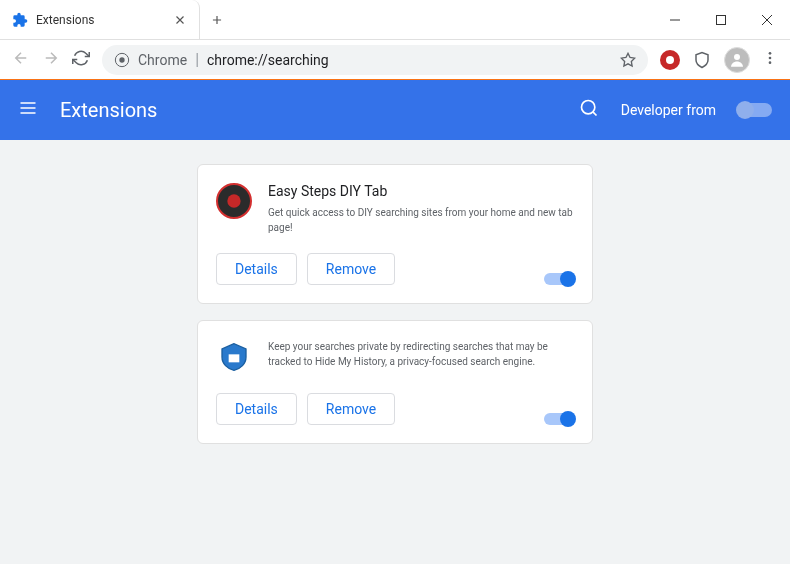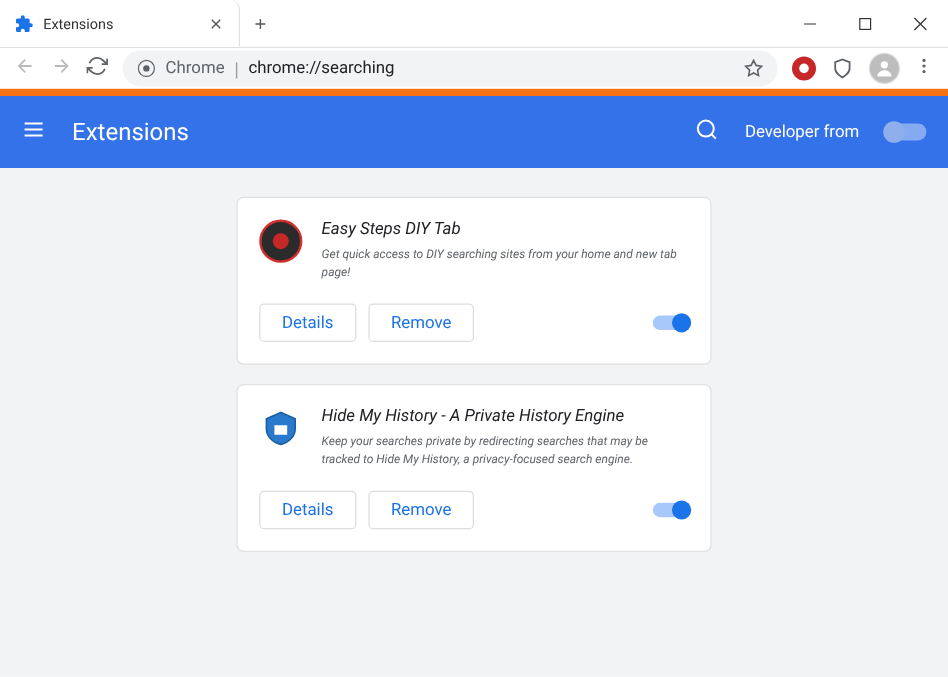--- a/index.html
+++ b/index.html
@@ -14,21 +14,21 @@
 .tab-icon { width: 16px; height: 16px; color: #1a73e8; }
 .tab-title { font-size: 12px; color: #333; flex: 1; }
 .tab-close { width: 14px; height: 14px; color: #555; }
 .newtab { display: flex; align-items: center; justify-content: center; width: 34px; }
 .newtab svg { width: 14px; height: 14px; color: #555; }
 .wincontrols { margin-left: auto; display: flex; }
 .wincontrols div { width: 46px; display: flex; align-items: center; justify-content: center; }
 .wincontrols svg { width: 12px; height: 12px; color: #333; }
 
 
-.addrbar { height: 40px; display: flex; align-items: center; gap: 12px; padding: 0 12px; border-bottom: 6px solid #f97316; background: #fff; position: relative; z-index: 2; }
+.addrbar { height: 40px; display: flex; align-items: center; gap: 12px; padding: 0 12px; border-bottom: 1px solid #f97316; background: #fff; position: relative; z-index: 2; }
 .navbtn svg { width: 18px; height: 18px; color: #bbb; }
 .reload svg { width: 18px; height: 18px; color: #5f6368; }
 .omnibox { flex: 1; display: flex; align-items: center; gap: 8px; background: #f1f3f4; border-radius: 16px; height: 30px; padding: 0 12px; }
 .omnibox .chrome-icon { width: 16px; height: 16px; color: #5f6368; }
 .omnibox .scheme { font-size: 14px; color: #5f6368; }
 .omnibox .divider { color: #9aa0a6; }
 .omnibox .path { font-size: 14px; color: #202124; }
 .omnibox .star { margin-left: auto; color: #5f6368; width: 16px; height: 16px; }
 .ext-icon { width: 20px; height: 20px; border-radius: 50%; display: flex; align-items: center; justify-content: center; }
 .ext-icon.red { background: #c62828; }
@@ -50,24 +50,24 @@
 
 .content { padding: 24px 0; display: flex; flex-direction: column; align-items: center; gap: 16px; background: #f1f3f4; min-height: 424px; position: relative; z-index: 2; background: transparent; }
 .content-bg { position: absolute; inset: 0; background: #f1f3f4; z-index: -1; }
 .card { width: 396px; background: #fff; border: 1px solid #e0e0e0; border-radius: 6px; padding: 18px; }
 .card-top { display: flex; gap: 16px; }
 .card-icon { width: 36px; height: 36px; border-radius: 50%; flex-shrink: 0; display: flex; align-items: center; justify-content: center; }
 .card-icon.diy { background: #2b2b2b; border: 2px solid #d32f2f; }
 .card-icon.diy svg { width: 20px; height: 20px; color: #c62828; }
 .card-icon.shield { }
 .card-icon.shield svg { width: 32px; height: 32px; }
-.card-txt { flex: 1; font-style: italic; }
+.card-txt { flex: 1; }
 .card-title { font-size: 14px; color: #202124; margin-bottom: 6px; }
 .card-desc { font-size: 10px; color: #5f6368; line-height: 1.5; }
-.card-bottom { display: flex; align-items: center; gap: 10px; margin-top: 18px; }
+.card-bottom { display: flex; align-items: flex-end; gap: 10px; margin-top: 18px; }
 .btn { border: 1px solid #dadce0; background: #fff; color: #1a73e8; font-size: 14px; padding: 7px 18px; border-radius: 4px; cursor: pointer; }
 .card-bottom .spacer { flex: 1; }
 .toggle-on { width: 30px; height: 12px; background: #a8c7fa; border-radius: 6px; position: relative; }
 .toggle-on::after { content: ''; position: absolute; width: 16px; height: 16px; background: #1a73e8; border-radius: 50%; right: -2px; top: -2px; }
 </style>
 </head>
 <body>
 
 <div class="watermark">
   <div class="circle"></div>
@@ -193,21 +193,20 @@
 
   <div class="card">
     <div class="card-top">
       <div class="card-icon shield">
         <svg viewBox="0 0 24 24">
             <path d="M12 2L3 6v6c0 5 4 9 9 10 5-1 9-5 9-10V6l-9-4z" fill="#2979cc" stroke="#1b5fa0" stroke-width="1"></path>
             <path d="M8 10h8v6H8z" fill="#fff"></path>
           </svg>
       </div>
       <div class="card-txt">
-        <div class="card-title">Hide My History - A Private History Engine</div>
         <div class="card-desc">Keep your searches private by redirecting searches that may be tracked to Hide My History, a privacy-focused search engine.</div>
       </div>
     </div>
     <div class="card-bottom">
       <button class="btn">Details</button>
       <button class="btn">Remove</button>
       <div class="spacer"></div>
       <div class="toggle-on"></div>
     </div>
   </div>

